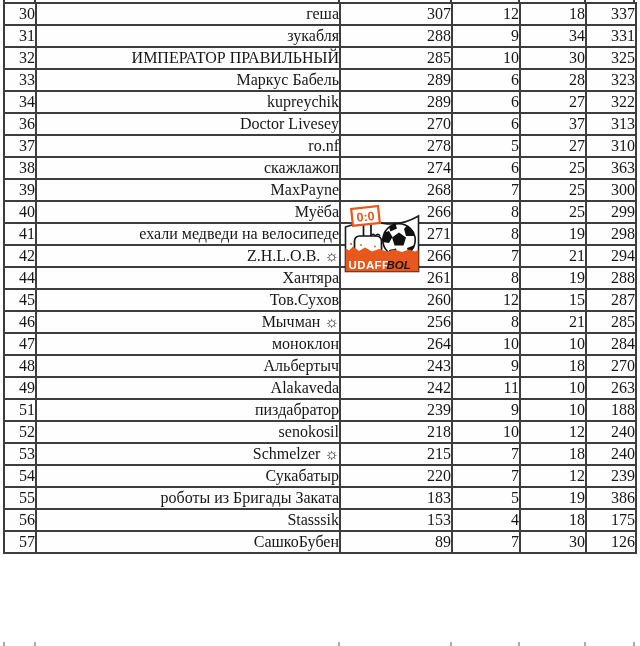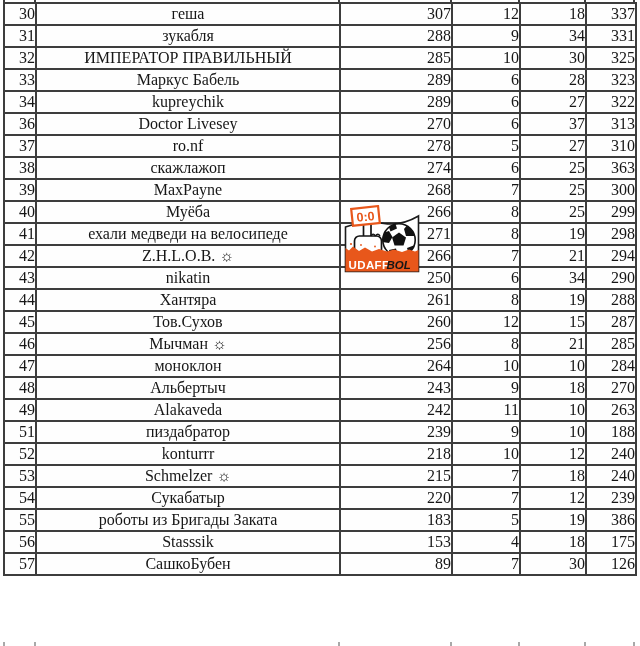--- a/index.html
+++ b/index.html
@@ -29,21 +29,21 @@
     border: 2px solid var(--border);
     height: 22px;
     padding: 0;
     font-size: 16px;
     line-height: 20px;
     white-space: nowrap;
     overflow: hidden;
     background: #fefefe;
   }
   td.rank  { text-align: right; padding-right: 3px; }
-  td.name  { text-align: center;  padding-left: 4px; }
+  td.name  { text-align: right;  padding-left: 4px; }
   td.num   { text-align: right; padding-right: 4px; }
 
   .logo {
     position: absolute;
     left: 344px; top: 205px;
     width: 76px; height: 68px;
   }
   .logo svg { display: block; width: 76px; height: 68px; }
 </style>
 </head>
@@ -165,28 +165,20 @@
   </tr>
         <tr>
     <td class="rank">42</td>
     <td class="name">Z.H.L.O.B. ☼</td>
     <td class="num">266</td>
     <td class="num">7</td>
     <td class="num">21</td>
     <td class="num">294</td>
   </tr>
         <tr>
-    <td class="rank">43</td>
-    <td class="name">nikatin</td>
-    <td class="num">250</td>
-    <td class="num">6</td>
-    <td class="num">34</td>
-    <td class="num">290</td>
-  </tr>
-        <tr>
     <td class="rank">44</td>
     <td class="name">Хантяра</td>
     <td class="num">261</td>
     <td class="num">8</td>
     <td class="num">19</td>
     <td class="num">288</td>
   </tr>
         <tr>
     <td class="rank">45</td>
     <td class="name">Тов.Сухов</td>
@@ -230,21 +222,21 @@
         <tr>
     <td class="rank">51</td>
     <td class="name">пиздабратор</td>
     <td class="num">239</td>
     <td class="num">9</td>
     <td class="num">10</td>
     <td class="num">188</td>
   </tr>
         <tr>
     <td class="rank">52</td>
-    <td class="name">konturrr</td>
+    <td class="name">senokosil</td>
     <td class="num">218</td>
     <td class="num">10</td>
     <td class="num">12</td>
     <td class="num">240</td>
   </tr>
         <tr>
     <td class="rank">53</td>
     <td class="name">Schmelzer ☼</td>
     <td class="num">215</td>
     <td class="num">7</td>

